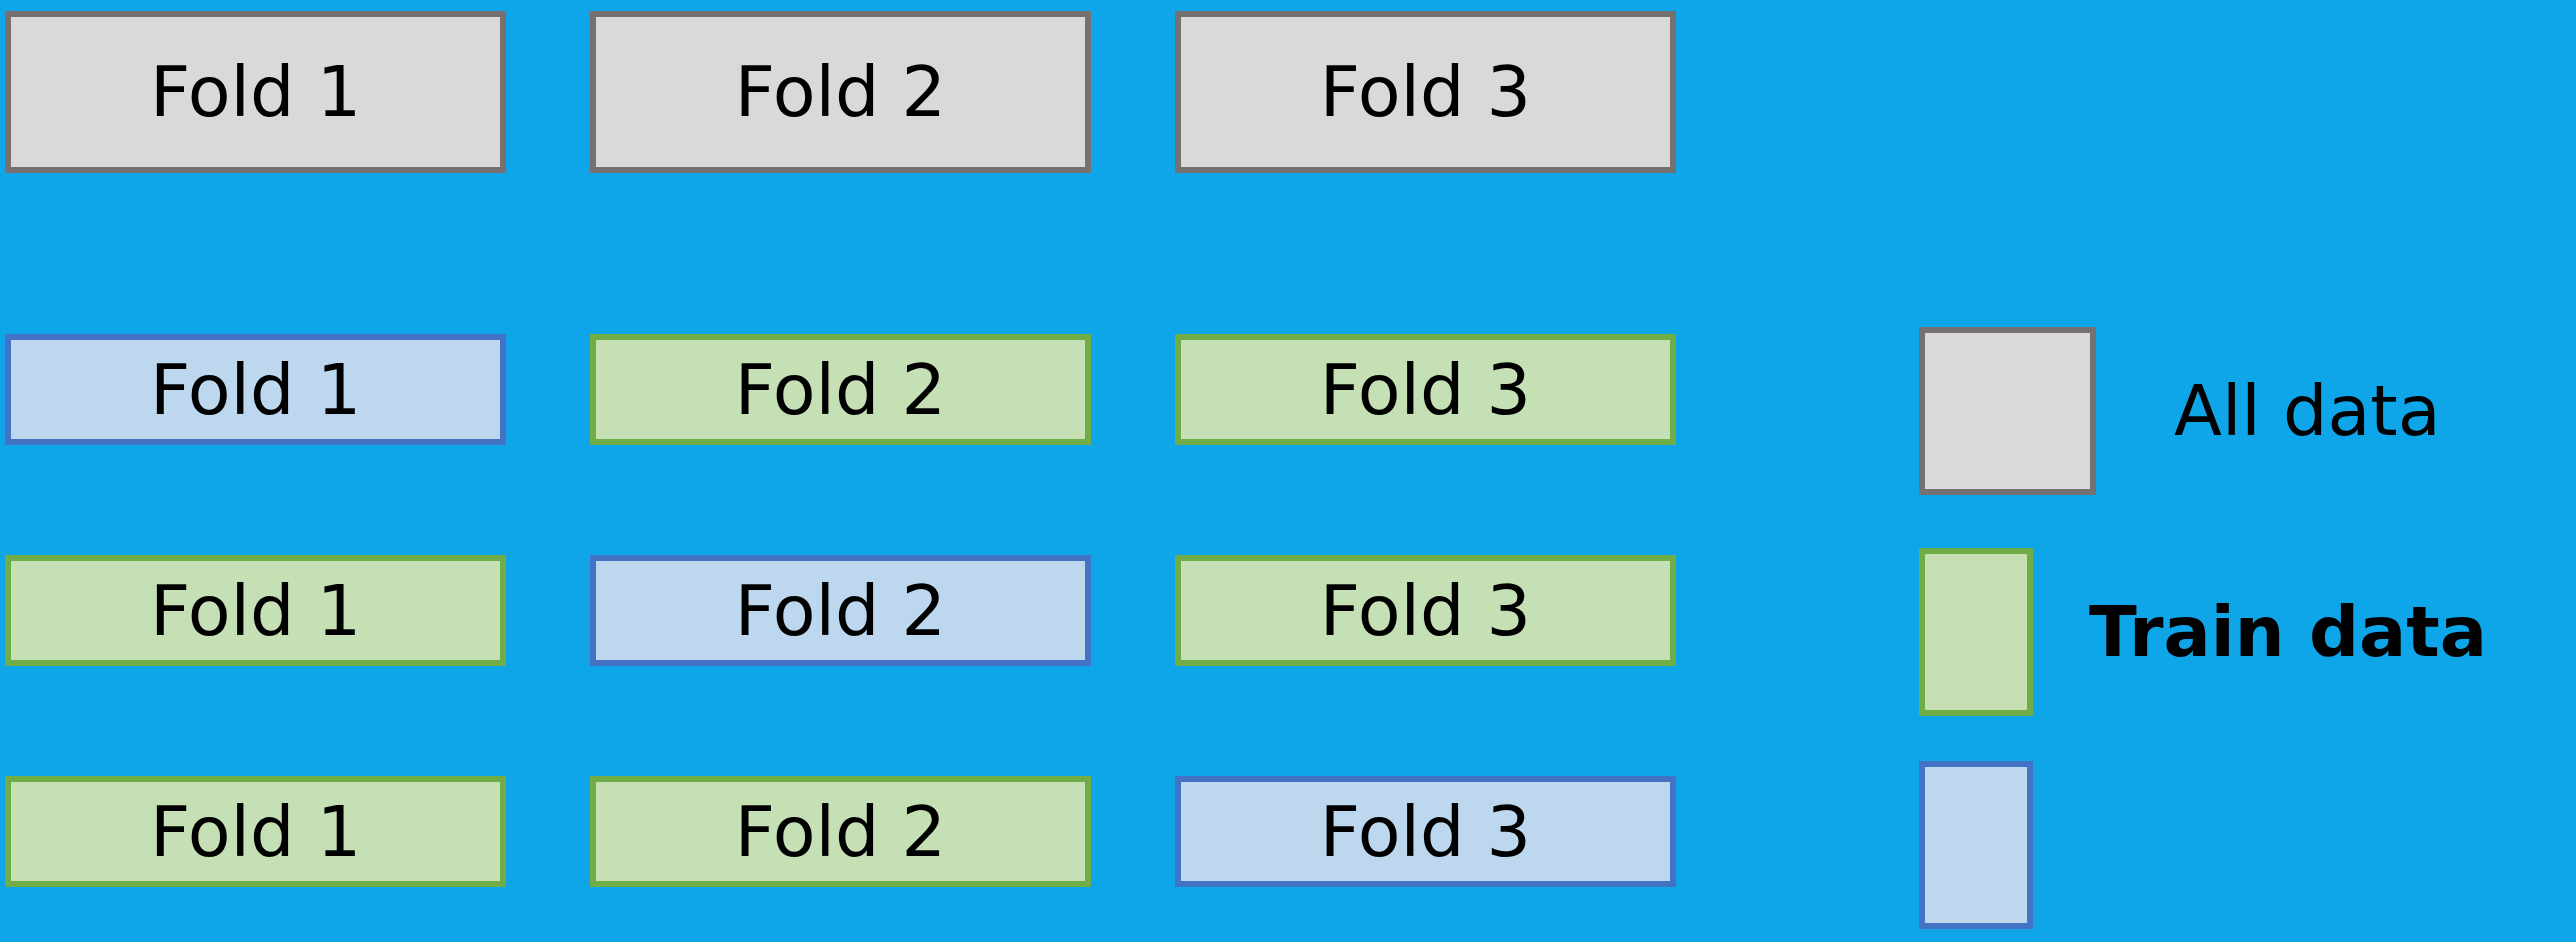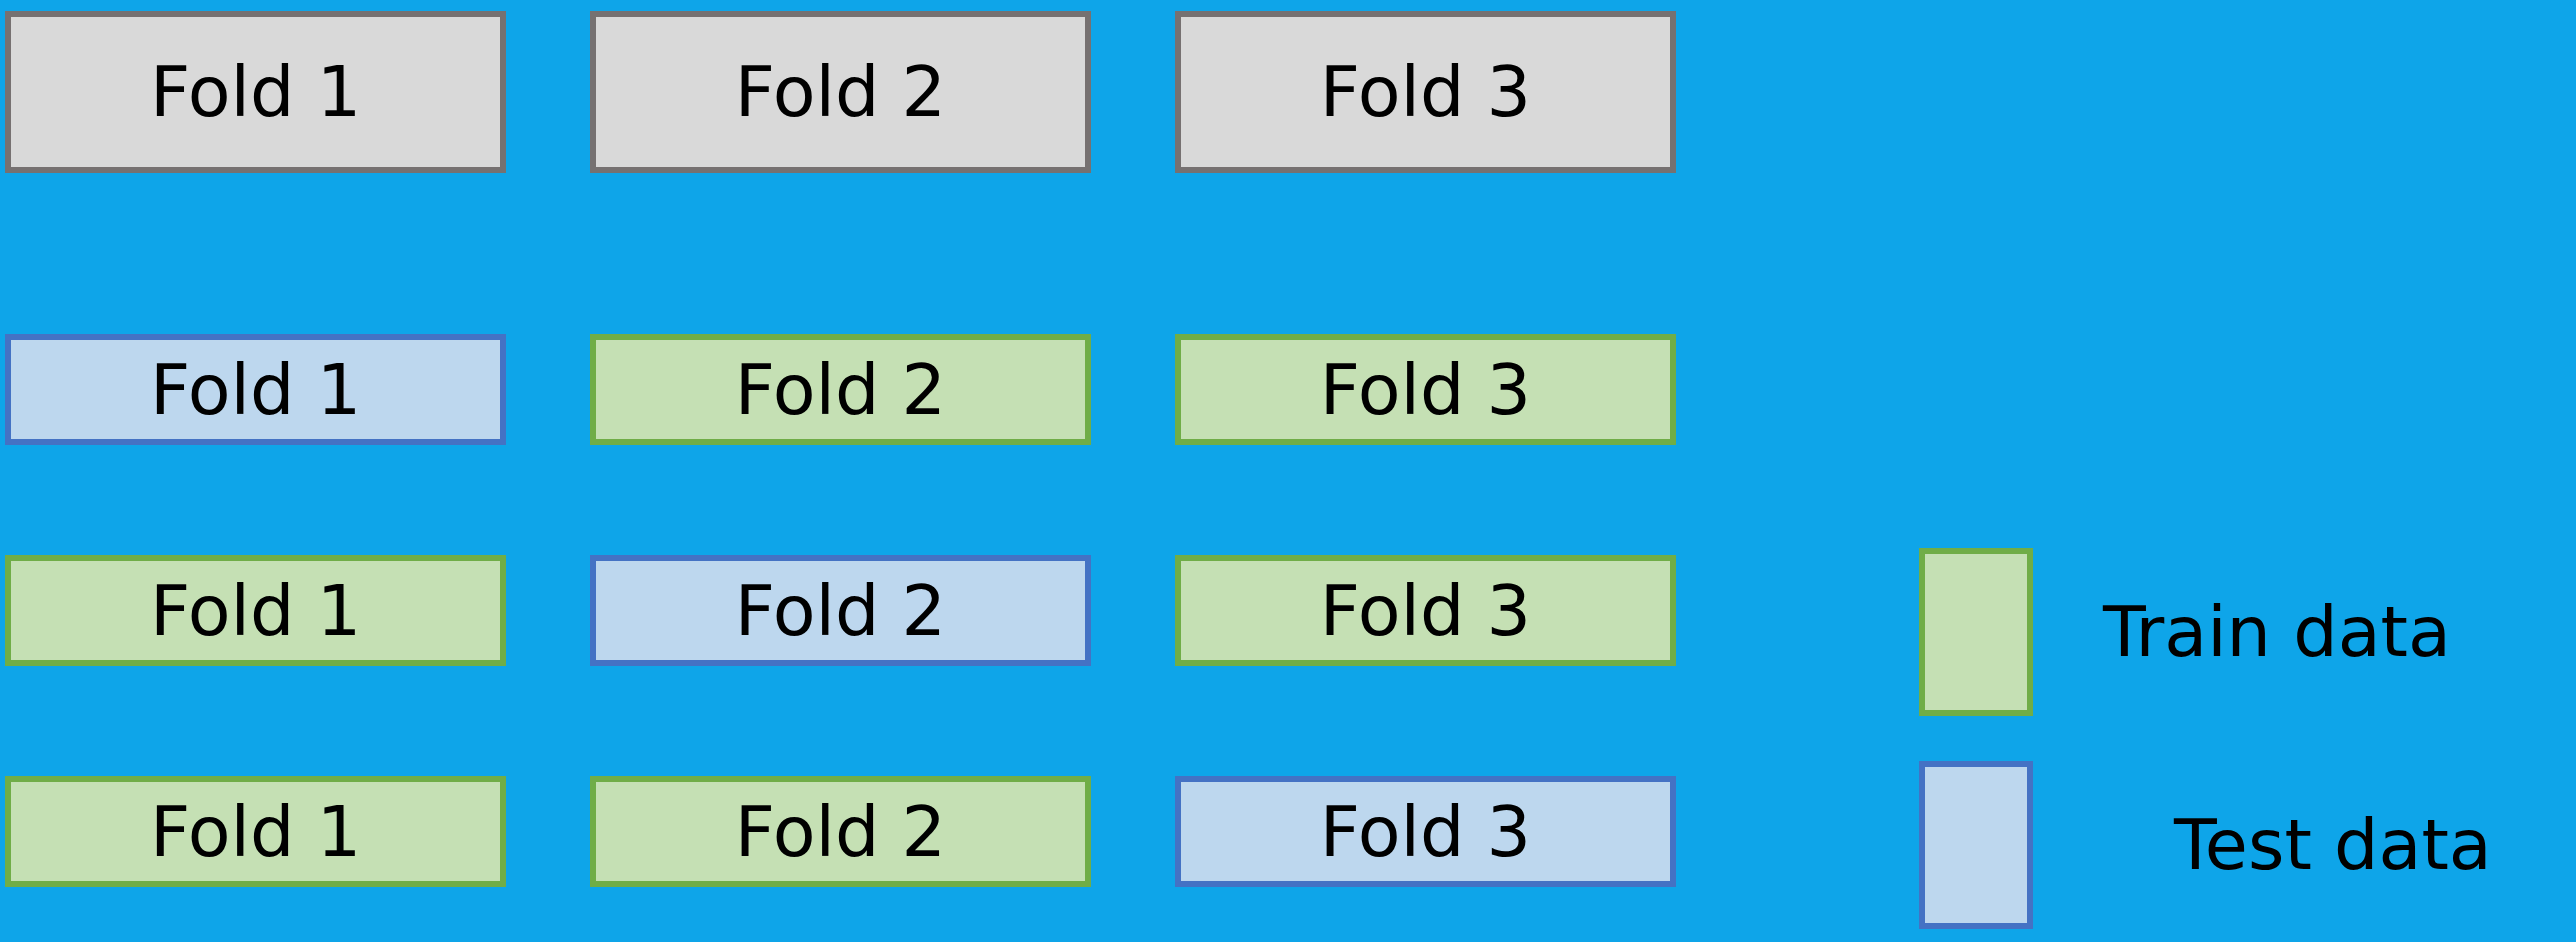--- a/index.html
+++ b/index.html
@@ -122,27 +122,30 @@
   </div>
   <div class="fold-box type-train" style="left:590px; top:776px; width:501px; height:111px;">
     <span class="fold-label">Fold 2</span>
   </div>
   <div class="fold-box type-test" style="left:1175px; top:776px; width:501px; height:111px;">
     <span class="fold-label">Fold 3</span>
   </div>
 
   <div class="legend">
 
+    <div class="legend-row" style="top:327px; height:168px;">
+      <div class="legend-swatch type-all" style="width:177px; height:168px;"></div>
+      <div class="legend-text" style="margin-left:78px;">All data</div>
+    </div>
 
     <div class="legend-row" style="top:548px; height:168px;">
       <div class="legend-swatch type-train" style="width:114px; height:168px;"></div>
-      <div class="legend-text" style="margin-left:70px;">Train data</div>
+      <div class="legend-text" style="margin-left:56px;font-weight:bold;">Train data</div>
     </div>
 
     <div class="legend-row" style="top:761px; height:168px;">
       <div class="legend-swatch type-test" style="width:114px; height:168px;"></div>
-      <div class="legend-text" style="margin-left:141px;">Test data</div>
     </div>
 
   </div>
 
 </div>
 
 
 </body></html>

